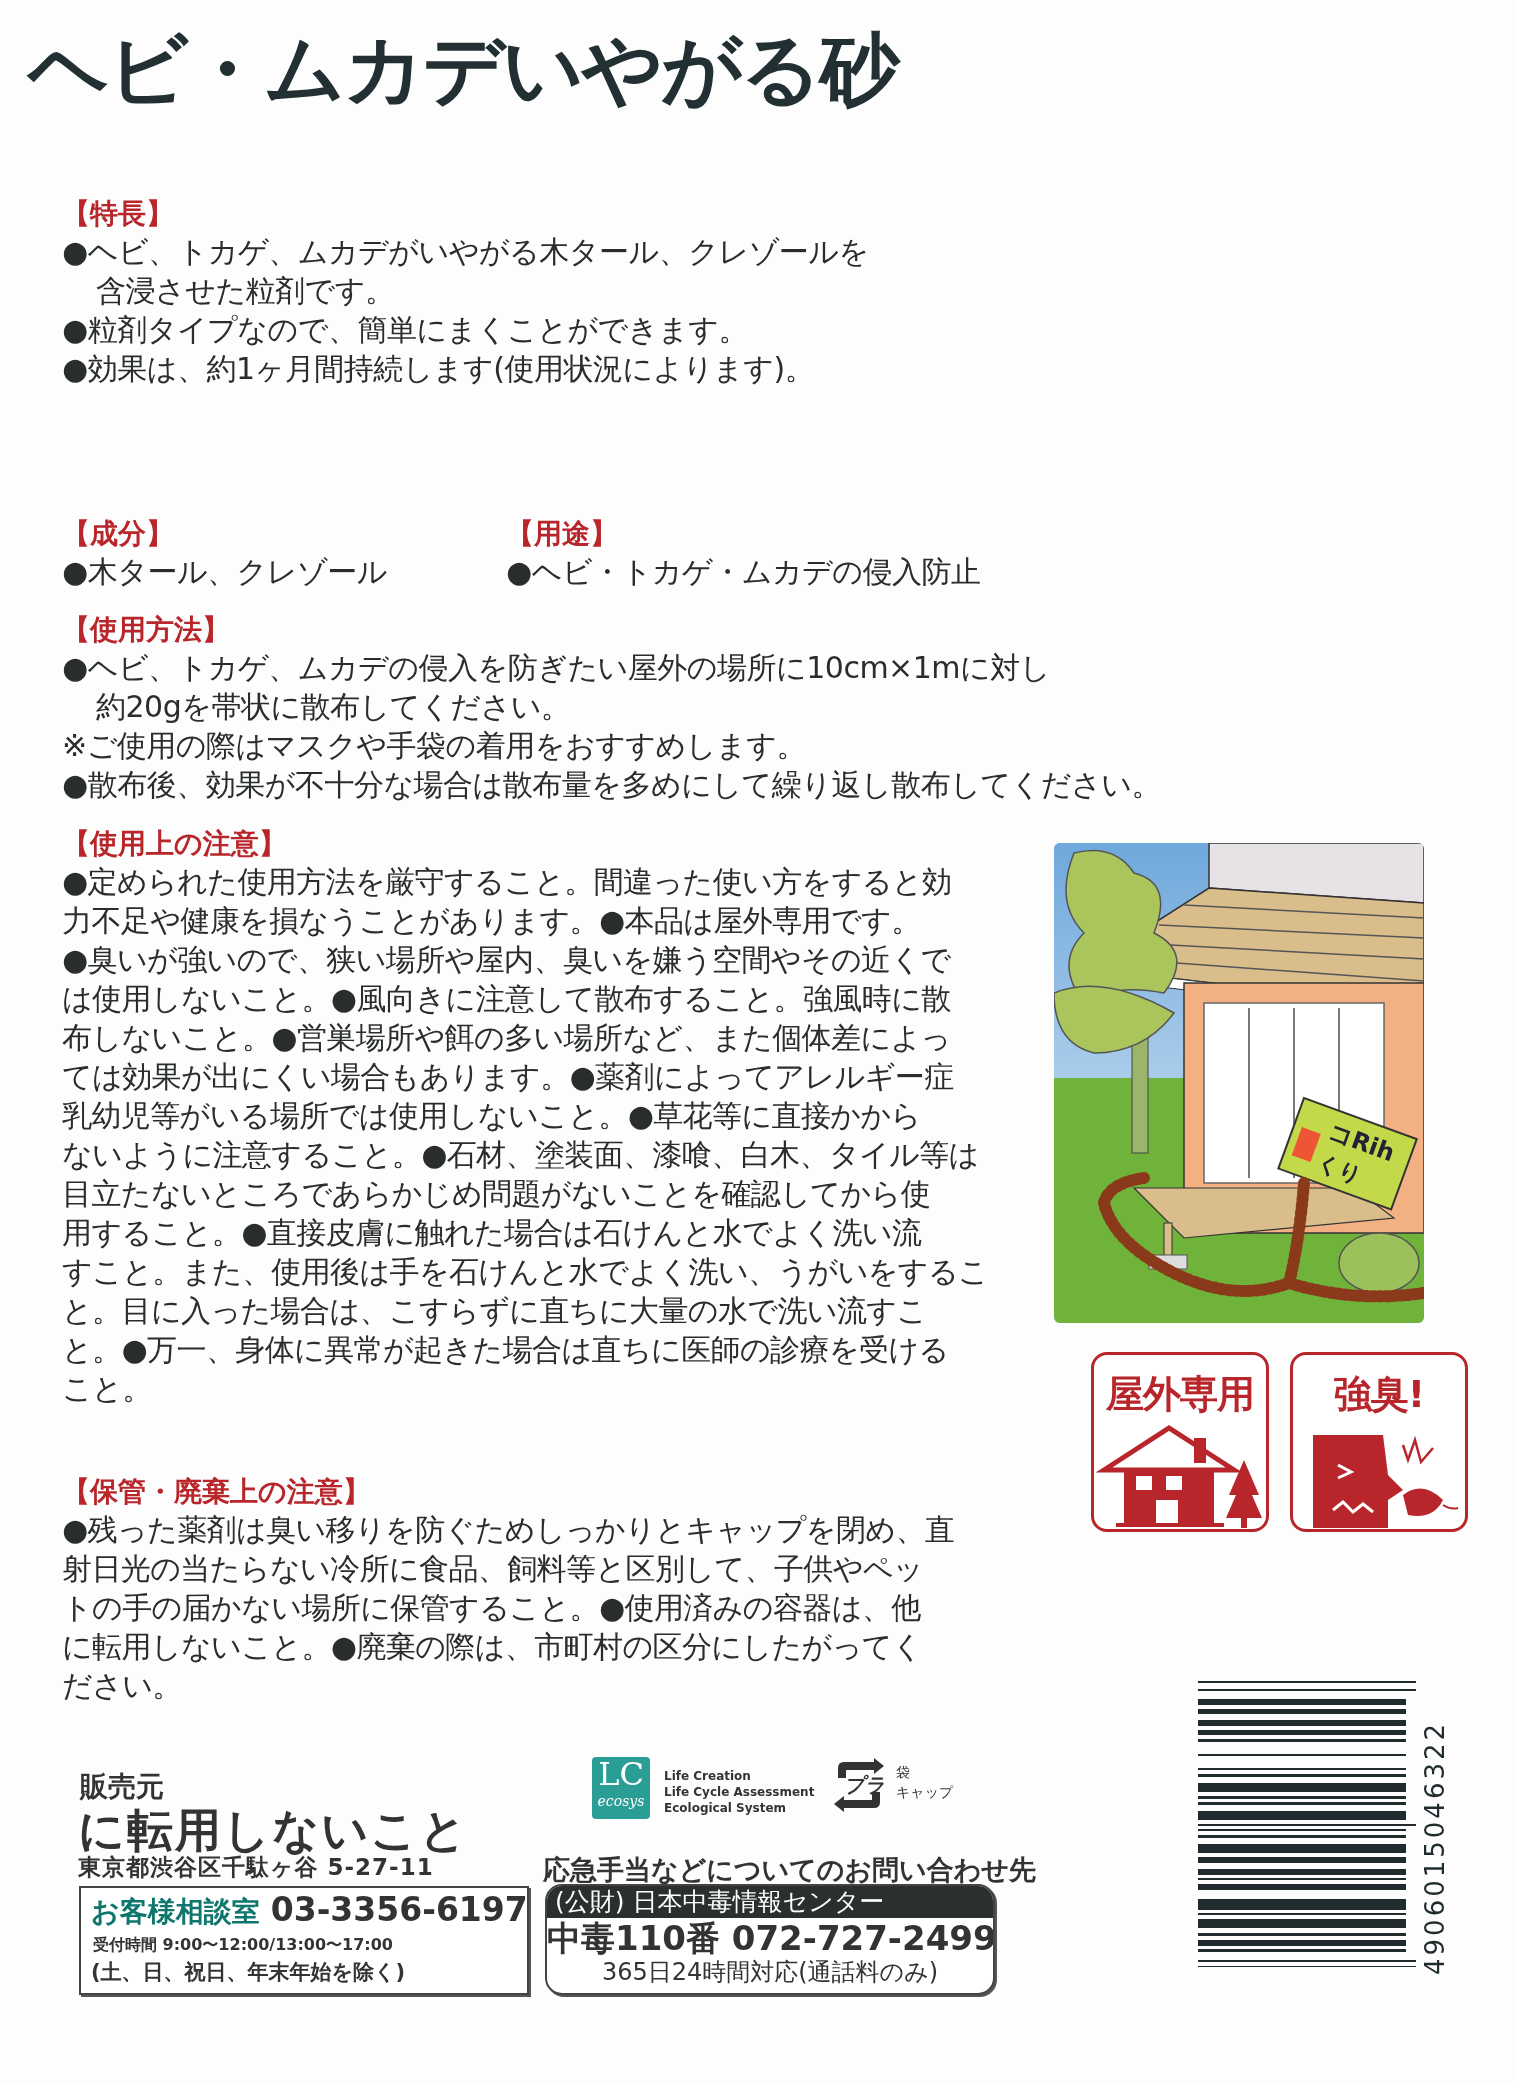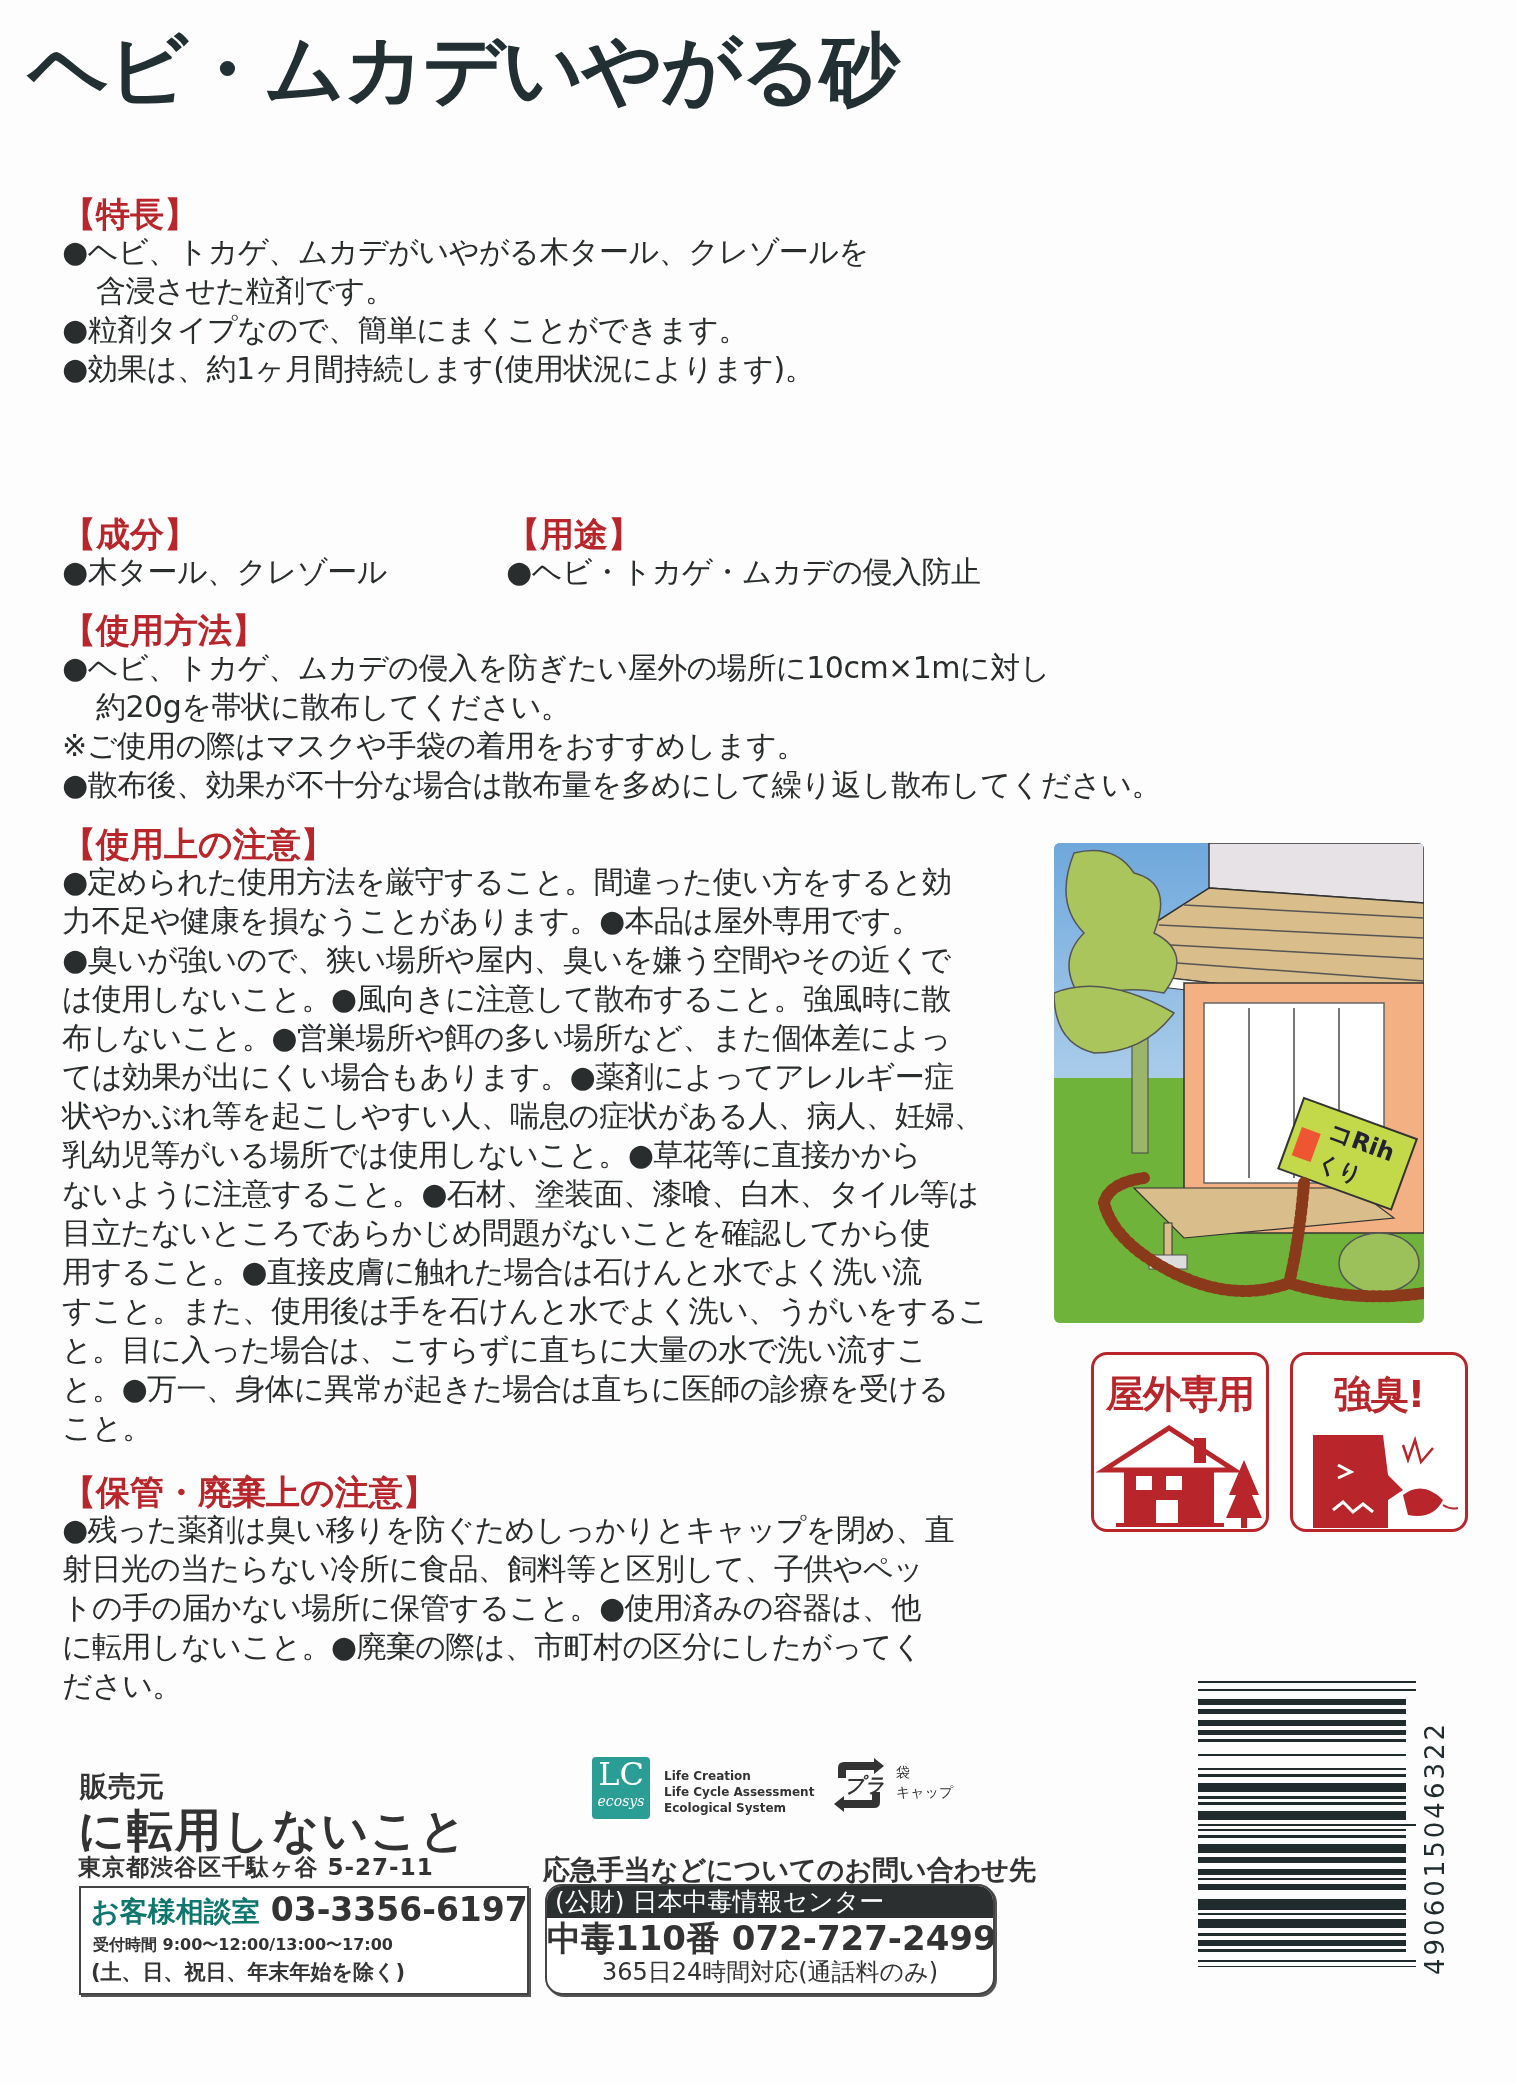--- a/index.html
+++ b/index.html
@@ -1,20 +1,20 @@
 <!DOCTYPE html>
 <html><head>
 <meta charset="utf-8">
 <style>
   html, body { margin:0; padding:0; background:#fdfdfd; }
   body { width:1517px; height:2083px; position:relative; overflow:hidden;
          font-family:"DejaVu Sans", "Liberation Sans", sans-serif; color:#2a2d2e; }
   .abs { position:absolute; }
   .title { left:28px; top:18px; font-size:78px; font-weight:bold; color:#223033; letter-spacing:-2px; white-space:nowrap; transform:scaleX(1.02); transform-origin:left; }
-  .h { color:#b8262b; font-weight:bold; font-size:34px; line-height:36px; white-space:nowrap; }
+  .h { color:#b8262b; font-weight:bold; font-size:28px; line-height:36px; white-space:nowrap; }
   .t { font-size:30px; line-height:39px; color:#2a2d2e; white-space:nowrap; letter-spacing:-0.5px; }
   .ind { padding-left:34px; }
   .para { font-size:30px; line-height:39px; color:#2a2d2e; white-space:nowrap; letter-spacing:-0.6px; }
   .illus { left:1054px; top:843px; width:370px; height:480px; border-radius:6px; overflow:hidden; background:#7fb3e0; }
   .badge { border:3px solid #b8262b; border-radius:16px; background:#fff; width:172px; height:174px;margin-left:38px; }
   .badge-label { color:#b8262b; font-weight:bold; font-size:38px; text-align:center; margin-top:14px; letter-spacing:-1px; }
   .seller-label { font-size:28px; font-weight:bold; color:#333; }
   .company { font-size:46px; font-weight:bold; color:#333; letter-spacing:2px; }
   .address { font-size:23px; font-weight:bold; color:#333; letter-spacing:1px; }
   .box1 { left:79px; top:1886px; width:446px; height:105px; border:2px solid #444; box-shadow:2px 2px 0 #555; background:#fff; }
@@ -55,21 +55,20 @@
 </div>
 
 <div class="abs" style="left:62px; top:826px;">
   <div class="h">【使用上の注意】</div>
   <div class="para">●定められた使用方法を厳守すること。間違った使い方をすると効</div>
   <div class="para">力不足や健康を損なうことがあります。●本品は屋外専用です。</div>
   <div class="para">●臭いが強いので、狭い場所や屋内、臭いを嫌う空間やその近くで</div>
   <div class="para">は使用しないこと。●風向きに注意して散布すること。強風時に散</div>
   <div class="para">布しないこと。●営巣場所や餌の多い場所など、また個体差によっ</div>
   <div class="para">ては効果が出にくい場合もあります。●薬剤によってアレルギー症</div>
-  <div class="para">状やかぶれ等を起こしやすい人、喘息の症状がある人、病人、妊婦、</div>
   <div class="para">乳幼児等がいる場所では使用しないこと。●草花等に直接かから</div>
   <div class="para">ないように注意すること。●石材、塗装面、漆喰、白木、タイル等は</div>
   <div class="para">目立たないところであらかじめ問題がないことを確認してから使</div>
   <div class="para">用すること。●直接皮膚に触れた場合は石けんと水でよく洗い流</div>
   <div class="para">すこと。また、使用後は手を石けんと水でよく洗い、うがいをするこ</div>
   <div class="para">と。目に入った場合は、こすらずに直ちに大量の水で洗い流すこ</div>
   <div class="para">と。●万一、身体に異常が起きた場合は直ちに医師の診療を受ける</div>
   <div class="para">こと。</div>
 </div>
 

